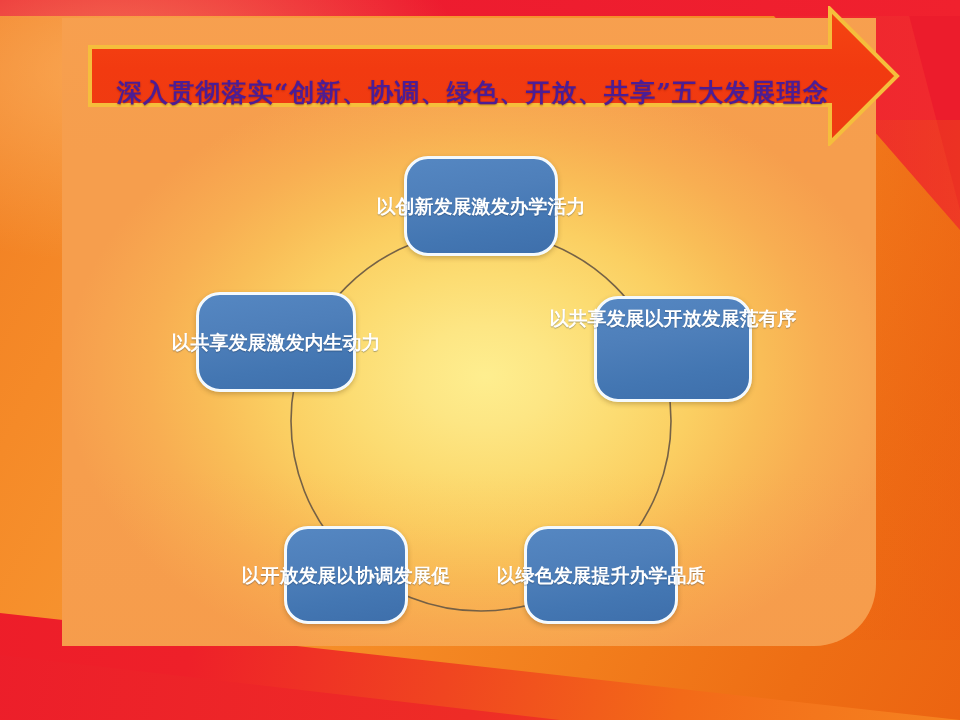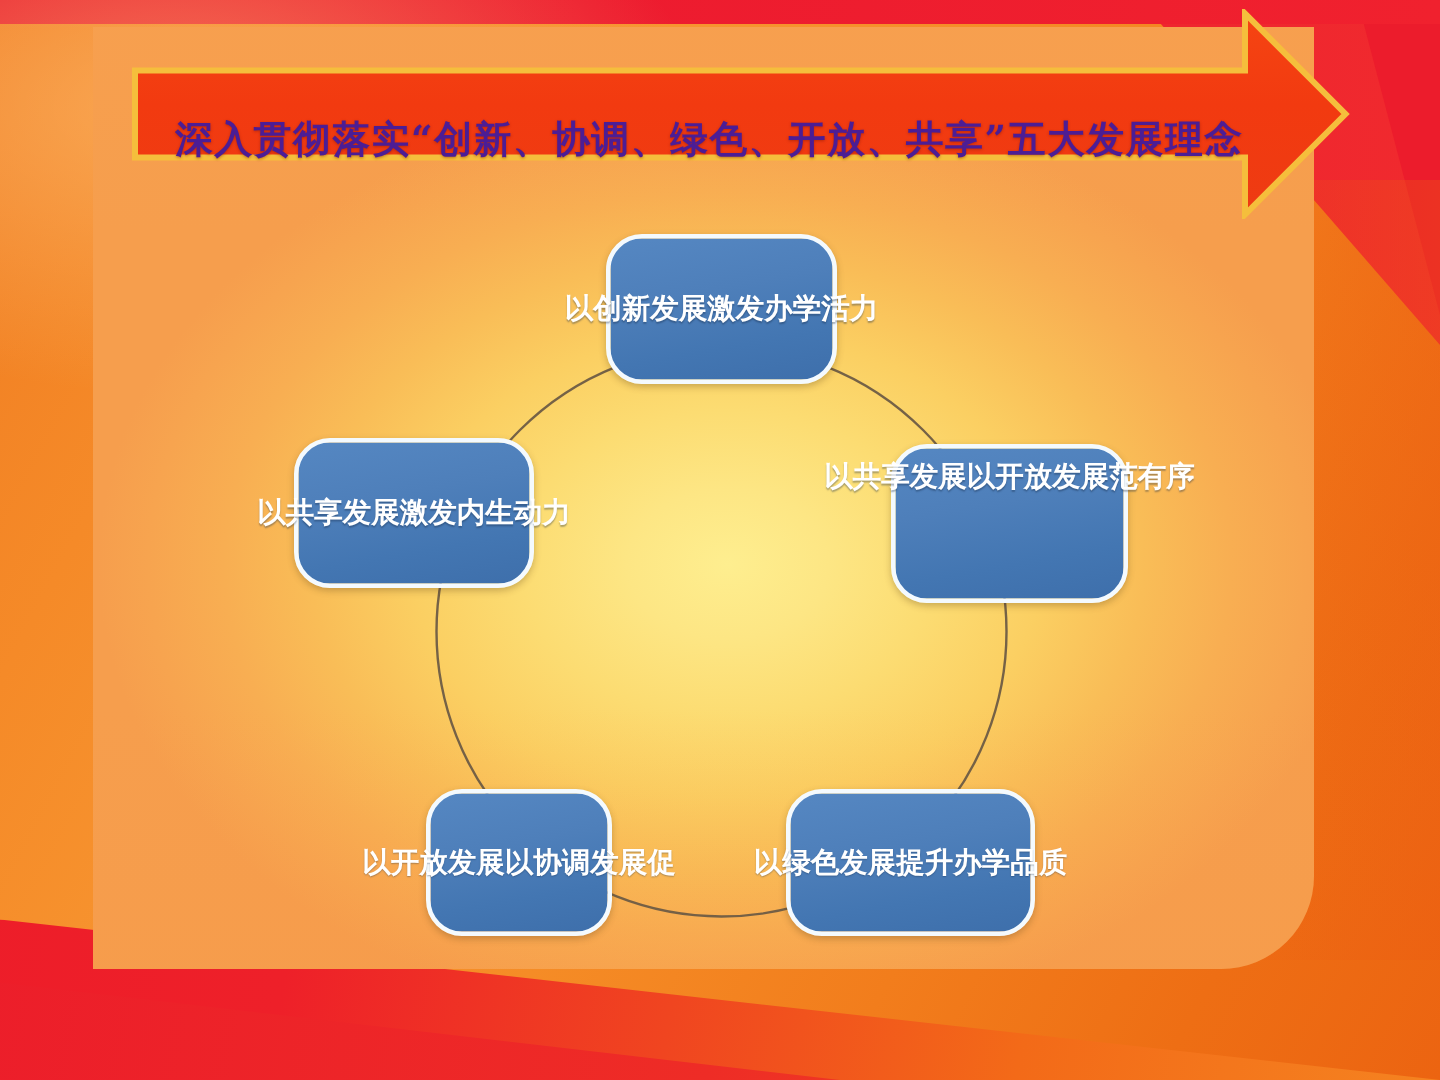--- a/index.html
+++ b/index.html
@@ -170,21 +170,21 @@
     justify-content: center;
     padding: 4px 10px;
     text-shadow: 0 1px 1px rgba(20,40,70,0.35);
   }
   .node .ln { display: block; white-space: nowrap; }
   .node.center-txt { align-items: center; text-align: center; }
   .node.left-txt   { align-items: flex-start; text-align: left; }
 
   #node-innovation { left: 404px; top: 156px;  width: 154px; height: 100px; }
   #node-coord      { left: 594px; top: 296px;  width: 158px; height: 106px; }
-  #node-green      { left: 524px; top: 526px;  width: 166px; height: 98px;  }
+  #node-green      { left: 524px; top: 526px;  width: 154px; height: 98px;  }
   #node-open       { left: 284px; top: 526px;  width: 124px; height: 98px;  }
   #node-share      { left: 196px; top: 292px;  width: 160px; height: 100px; }
 </style>
 </head>
 <body>
 
 <div id="slide">
 
   <div class="bg-base"></div>
   <div class="bg-red-wedge-tr"></div>

